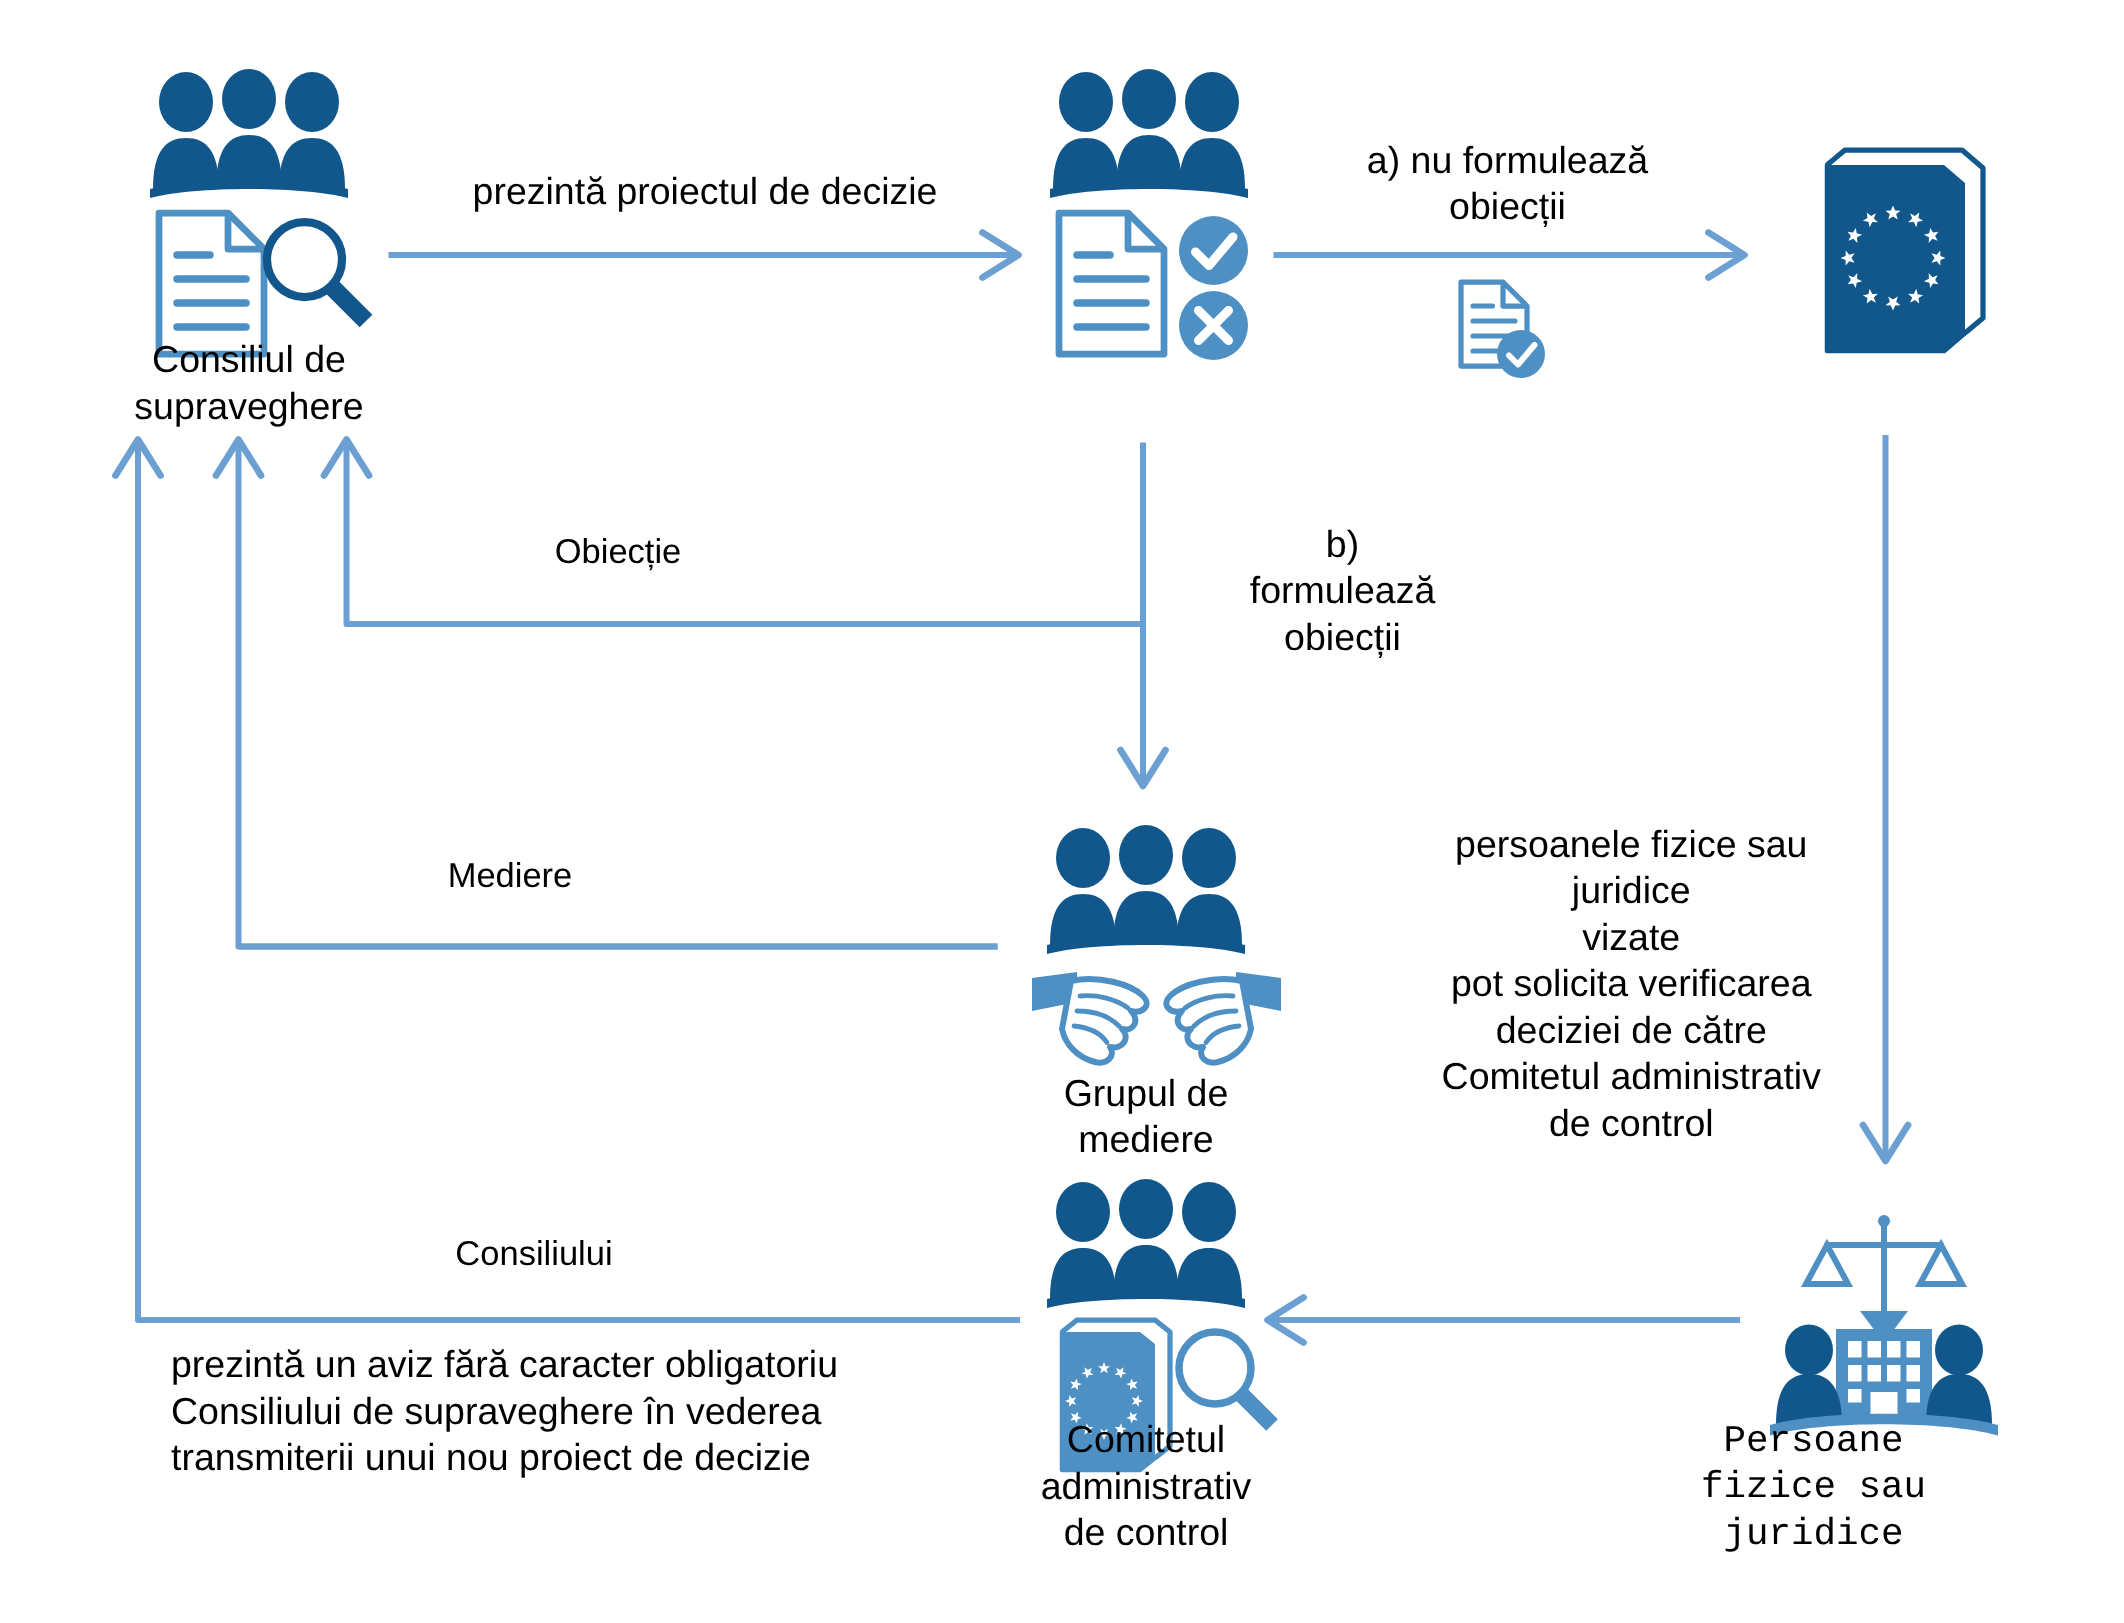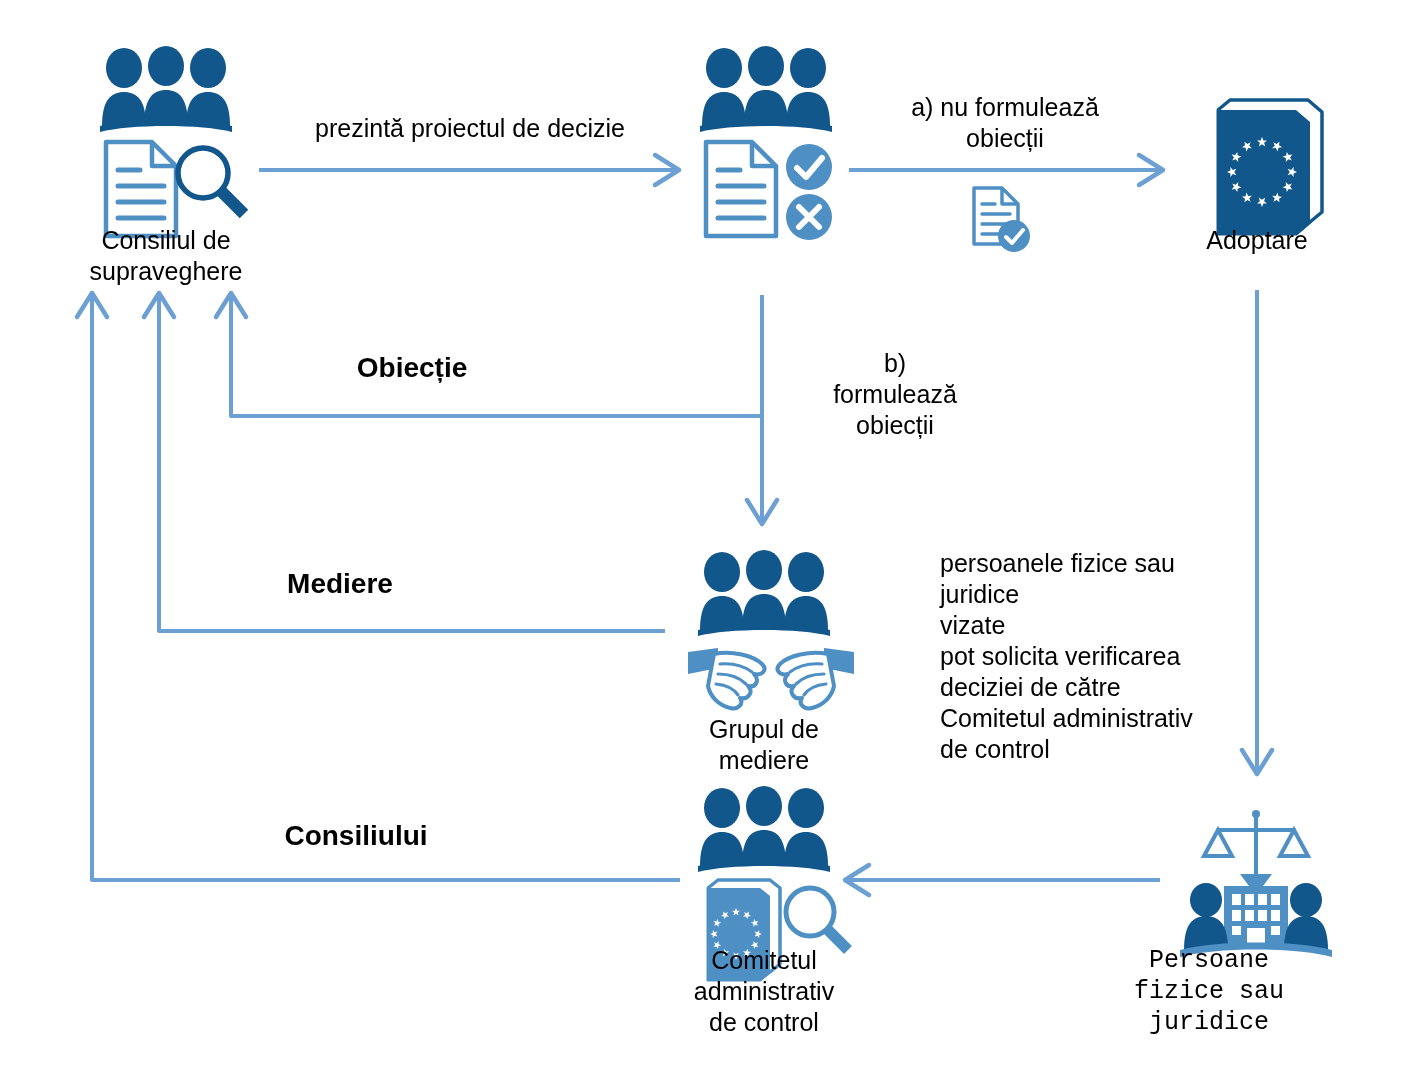--- a/index.html
+++ b/index.html
@@ -1,23 +1,23 @@
 <!DOCTYPE html>
 <html><head>
 <meta charset="utf-8">
 <style>
   html,body{margin:0;padding:0;background:#ffffff;}
   body{width:1416px;height:1082px;font-family:"Liberation Sans","DejaVu Sans",sans-serif;}
   #stage{position:relative;width:1416px;height:1082px;overflow:hidden;background:#fff;}
   svg.layer{position:absolute;left:0;top:0;width:1416px;height:1082px;}
   .lbl{position:absolute;color:#000;font-size:25px;line-height:31px;white-space:pre-line;}
   .ctr{text-align:center;}
-  .rgt{text-align:left;}
+  .rgt{text-align:center;}
   .lft{text-align:left;}
-  .bold{font-weight:bold;font-size:28px;}
+  .bold{font-weight:normal;font-size:23px;}
   .node-cap{position:absolute;text-align:center;font-size:25px;line-height:31px;color:#000;white-space:pre-line;}
 </style>
 </head>
 <body>
 
 <div id="stage">
 
   <svg class="layer" viewBox="0 0 1416 1082">
     <defs>
       <marker id="ah" markerWidth="12" markerHeight="12" refX="1" refY="5" orient="auto" markerUnits="strokeWidth">
@@ -323,21 +323,20 @@
       </g>
       <path d="M0,150 C36,140 116,140 152,150 L152,157 C116,147 36,147 0,157 Z" fill="#4E8FC4"></path>
     </g>
 
   </svg>
 
   <div class="node-cap" style="left:56px;top:225px;width:220px;">Consiliul de
 supraveghere</div>
 
 
-  <div class="node-cap" style="left:1157px;top:225px;width:200px;">Adoptare</div>
 
   <div class="node-cap" style="left:654px;top:714px;width:220px;">Grupul de
 mediere</div>
 
   <div class="node-cap" style="left:654px;top:945px;width:220px;">Comitetul
 administrativ
 de control</div>
 
   <div class="node-cap" style="left:1104px;top:945px;width:210px;font-family:Liberation Mono, monospace;">Persoane
 fizice sau
@@ -358,14 +357,17 @@
 pot solicita verificarea
 deciziei de către
 Comitetul administrativ
 de control</div>
 
   <div class="lbl bold ctr" style="left:262px;top:352px;width:300px;">Obiecție</div>
 
   <div class="lbl bold ctr" style="left:190px;top:568px;width:300px;">Mediere</div>
 
   <div class="lbl bold ctr" style="left:196px;top:820px;width:320px;">Consiliului</div>
+  <div class="lbl lft" style="left:114px;top:895px;width:560px;">prezintă un aviz fără caracter obligatoriu
+Consiliului de supraveghere în vederea
+transmiterii unui nou proiect de decizie</div>
 
 </div>
 
 </body></html>

